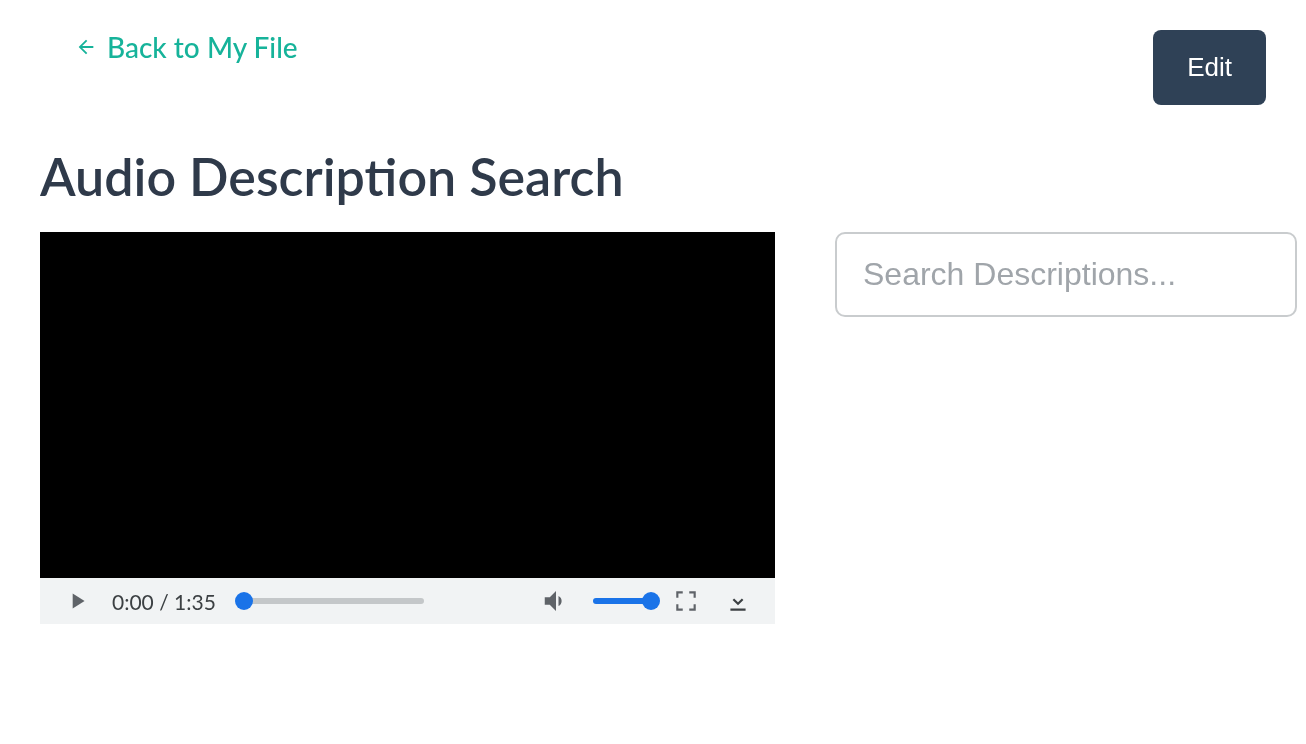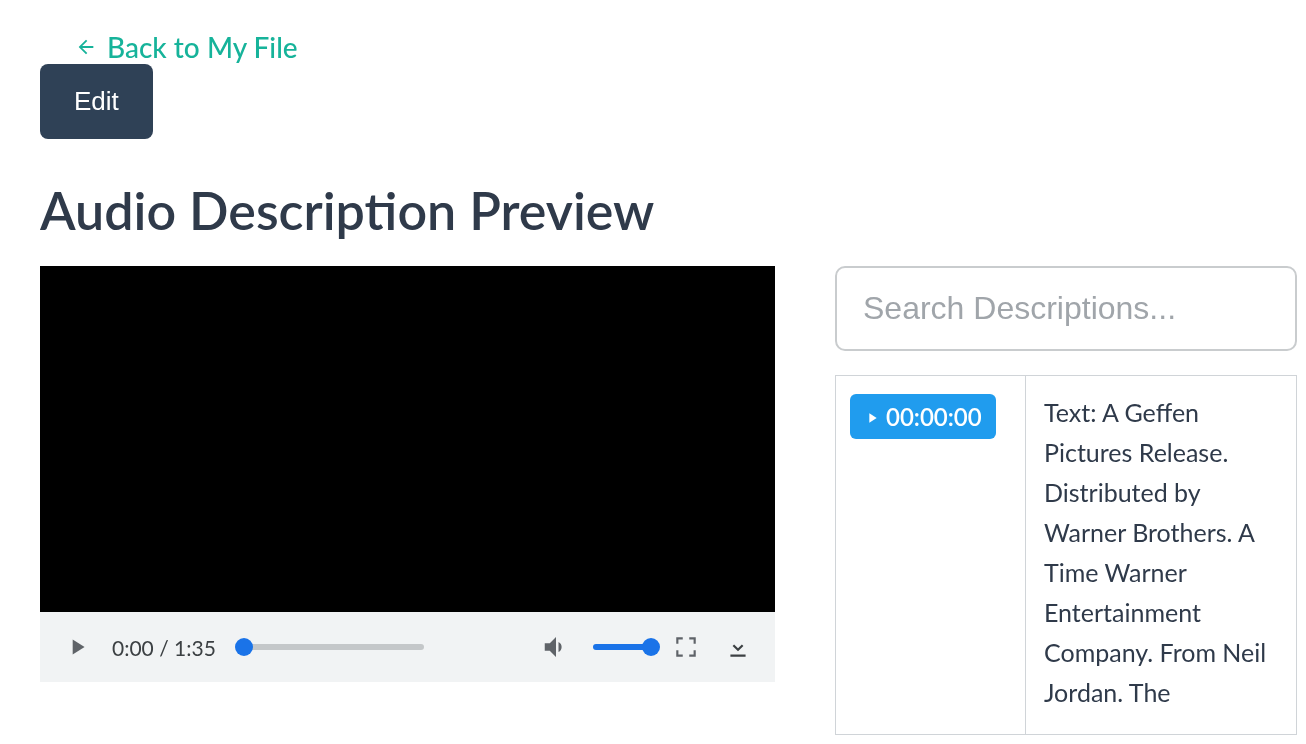--- a/index.html
+++ b/index.html
@@ -11,21 +11,20 @@
     overflow: hidden;
   }
   .container {
     padding: 30px 40px 0 40px;
   }
   .top-row {
     display: flex;
     justify-content: space-between;
     align-items: flex-start;
     margin-bottom: 40px;
-    flex-direction: column;
   }
   .back-link {
     display: inline-flex;
     align-items: center;
     color: #16b39a;
     font-size: 28px;
     font-weight: 500;
     text-decoration: none;
     cursor: pointer;
     gap: 10px;
@@ -54,21 +53,21 @@
     align-items: flex-start;
   }
   .player-col { width: 735px; }
   .video-box {
     width: 735px;
     height: 346px;
     background: #000;
   }
   .controls-bar {
     width: 735px;
-    height: 70px;
+    height: 46px;
     background: #f1f3f4;
     display: flex;
     align-items: center;
     padding: 0 20px;
     gap: 18px;
   }
   .play-icon svg { width: 26px; height: 26px; fill: #5f6368; display:block; }
   .time-text {
     color: #3c4043;
     font-size: 21px;
@@ -168,21 +167,21 @@
             <path d="M20 11H7.83l5.59-5.59L12 4l-8 8 8 8 1.41-1.41L7.83 13H20z"></path>
           </svg>
       </span>
       <span>Back to My File</span>
     </a>
     <button class="edit-btn">
       <span>Edit</span>
     </button>
   </div>
 
-  <h1 class="page-title">Audio Description Preview</h1>
+  <h1 class="page-title">Audio Description Search</h1>
 
   <div class="main-row">
     <div class="player-col">
       <div class="video-box"></div>
       <div class="controls-bar">
         <button class="ctrl-btn play-icon">
           <span>
             <svg viewBox="0 0 24 24">
                 <path d="M8 5v14l11-7z"></path>
               </svg>
@@ -215,29 +214,16 @@
             <svg viewBox="0 0 24 24">
                 <path d="M12 3v10.17l3.59-3.58L17 11l-5 5-5-5 1.41-1.41L12 13.17V3h0zM5 19h14v2H5z"></path>
               </svg>
           </span>
         </button>
       </div>
     </div>
 
     <div class="right-col">
       <input class="search-box" type="text" placeholder="Search Descriptions..." style="">
-      <div class="desc-table">
-        <div class="desc-left">
-          <span class="ts-badge">
-            <span>
-              <svg viewBox="0 0 24 24">
-                  <path d="M8 5v14l11-7z"></path>
-                </svg>
-            </span>
-            <span>00:00:00</span>
-          </span>
-        </div>
-        <div class="desc-right">Text: A Geffen Pictures Release. Distributed by Warner Brothers. A Time Warner Entertainment Company. From Neil Jordan. The</div>
-      </div>
     </div>
   </div>
 
 </div>
 
 </body></html>

